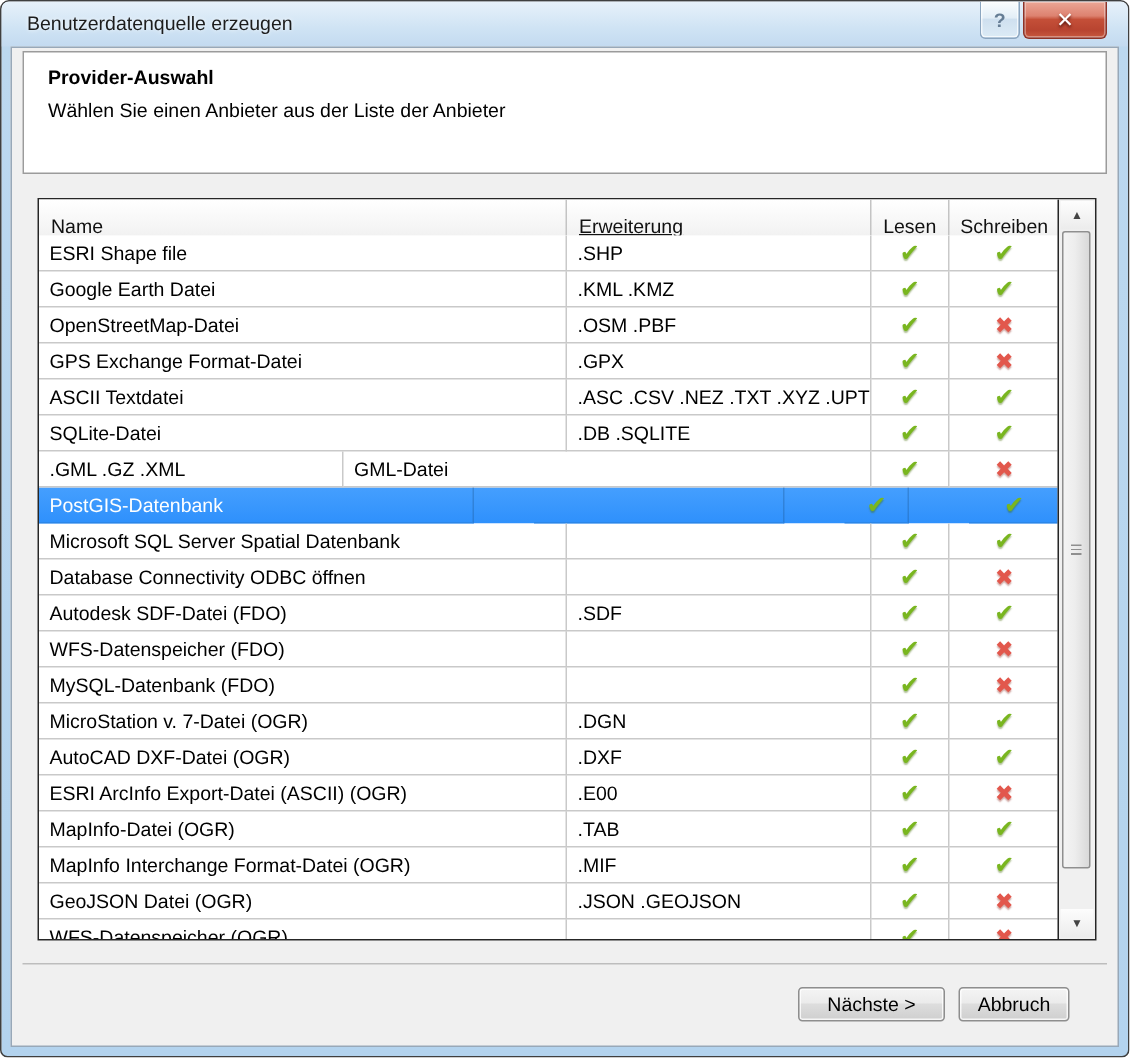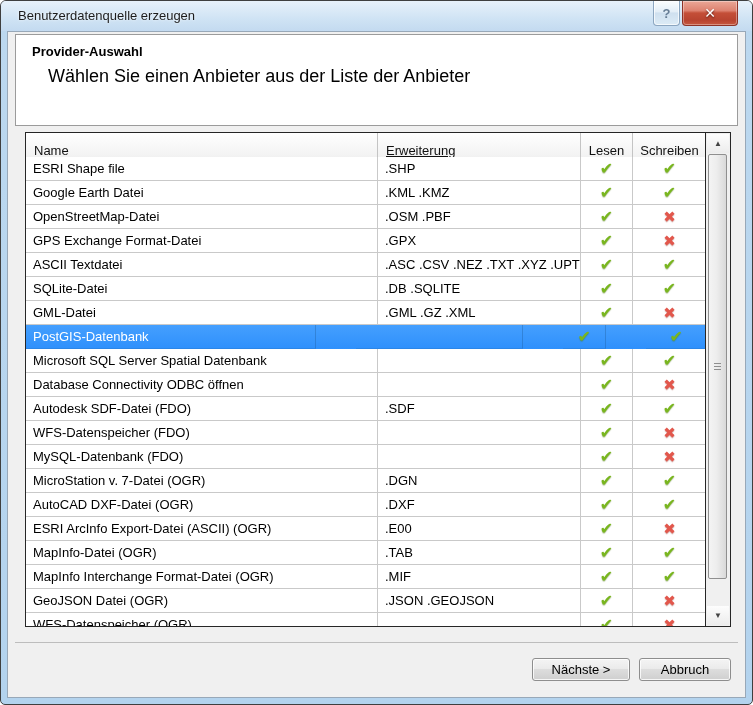--- a/index.html
+++ b/index.html
@@ -49,25 +49,25 @@
     box-shadow:inset 0 0 0 1px rgba(255,255,255,.35);
     cursor:default;
   }
   .client {
     position:absolute; left:6px; right:6px; top:30px; bottom:6px;
     background:#f0f0f0;
     border:1px solid #98a8b8;
   }
   
   .head-panel {
-    position:absolute; left:7px; right:7px; top:2px; height:92px;
+    position:absolute; left:7px; right:7px; top:2px; height:82px;
     background:#fff; border:1px solid #9b9b9b;padding-left:20px;
   }
   .head-title { position:absolute; left:16px; top:9px; font-size:13px; font-weight:bold; color:#000; }
-  .head-sub   { position:absolute; left:32px; top:31px; font-size:18px; color:#000; }
+  .head-sub   { position:absolute; left:16px; top:31px; font-size:13px; color:#000; }
   
   .table {
     position:absolute; left:17px; top:100px; width:706px; height:495px;
     border:1px solid #262626;
     background:#fff;
   }
   .thead {
     position:absolute; left:0; top:0; width:680px; height:35px;
     background:linear-gradient(#ffffff,#f4f4f4 60%,#eaeaea);
     border-bottom:1px solid #9d9d9d;
@@ -125,21 +125,21 @@
     position:absolute; top:626px; height:23px;
     border:1px solid #8e8e8e; border-radius:3px;
     background:linear-gradient(#f4f4f4,#ebebeb 45%,#dddddd 50%,#cfcfcf);
     font-size:13px; color:#000;
     display:flex; align-items:center; justify-content:center;
     box-shadow:inset 0 0 0 1px rgba(255,255,255,.8);
     cursor:default;
     text-align:center;
   }
   .btn-next { left:524px; width:98px; }
-  .btn-cancel { left:631px; width:92px; }
+  .btn-cancel { left:631px; width:74px; }
 </style>
 </head>
 <body>
 
 <div class="win">
 
   <div class="titlebar">
     <span class="title-text">Benutzerdatenquelle erzeugen</span>
     <div class="caption-btns">
       <div class="btn-help">
@@ -221,22 +221,22 @@
             <div class="cell name">SQLite-Datei</div>
             <div class="cell ext">.DB .SQLITE</div>
             <div class="cell read">
               <span class="mark-check">✔</span>
             </div>
             <div class="cell write">
               <span class="mark-check">✔</span>
             </div>
           </div>
           <div class="row">
+            <div class="cell ext">.GML .GZ .XML</div>
             <div class="cell name">GML-Datei</div>
-            <div class="cell ext">.GML .GZ .XML</div>
             <div class="cell read">
               <span class="mark-check">✔</span>
             </div>
             <div class="cell write">
               <span class="mark-cross">✖</span>
             </div>
           </div>
           <div class="row selected">
             <div class="cell name">PostGIS-Datenbank</div>
             <div class="cell ext"></div>

